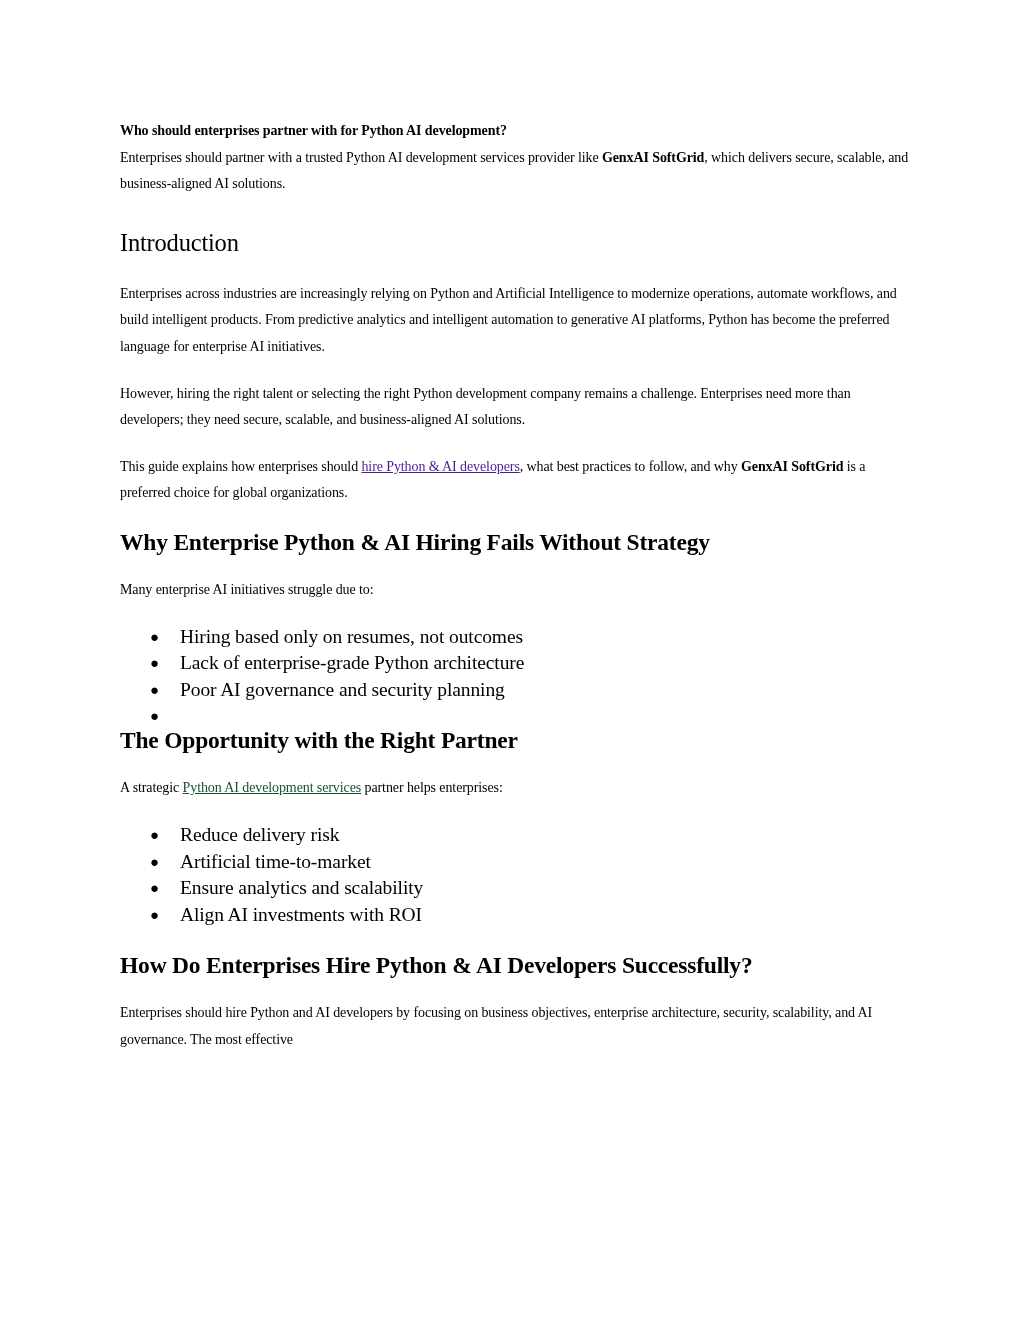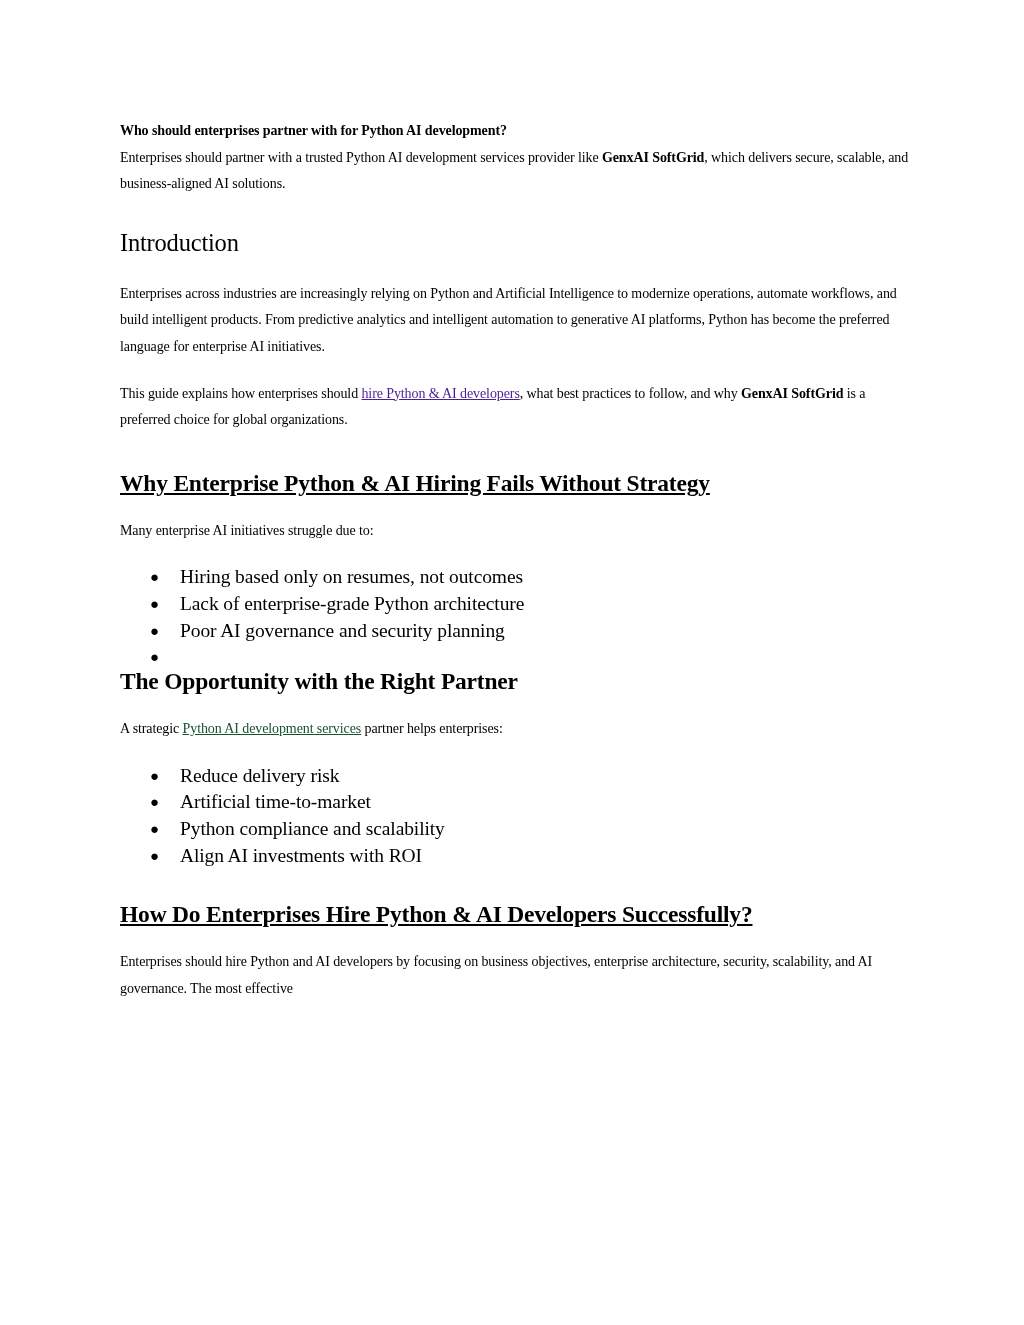--- a/index.html
+++ b/index.html
@@ -27,55 +27,56 @@
       position: relative; padding-left: 60px; font-size: 19.5px; line-height: 26.6px;
       letter-spacing: -0.1px;
     }
     ul li .bullet {
       position: absolute; left: 30px; top: 0; font-size: 15px; line-height: 26.6px;
     }
     .sec-intro { margin-top: 30px; }
     .p-intro1 { margin-top: 23px; }
     .p-intro2 { margin-top: 20px; }
     .p-intro3 { margin-top: 20px; }
-    .sec-why { margin-top: 34px; text-decoration: underline; }
+    .sec-why { margin-top: 20px; }
     .p-why { margin-top: 20px; }
     .list-why { margin-top: 20px; }
     .sec-opp { margin-top: 22px; }
     .p-opp { margin-top: 20px; }
     .list-opp { margin-top: 20px; }
-    .sec-how { margin-top: 30px; text-decoration: underline; }
+    .sec-how { margin-top: 22px; }
     .p-how { margin-top: 20px; }
   </style>
 </head>
 <body>
 
 <div class="page">
 
   <p class="qa-q">Who should enterprises partner with for Python AI development?</p>
   <p><span>Enterprises should partner with a trusted Python AI development services provider like </span><strong>GenxAI SoftGrid</strong><span>, which delivers secure, scalable, and business-aligned AI solutions.</span></p>
 
   <h2 class="sec-intro">Introduction</h2>
   <p class="p-intro1">Enterprises across industries are increasingly relying on Python and Artificial Intelligence to modernize operations, automate workflows, and build intelligent products. From predictive analytics and intelligent automation to generative AI platforms, Python has become the preferred language for enterprise AI initiatives.</p>
+  <p class="p-intro2">However, hiring the right talent or selecting the right Python development company remains a challenge. Enterprises need more than developers; they need secure, scalable, and business-aligned AI solutions.</p>
   <p class="p-intro3"><span>This guide explains how enterprises should </span><a href="#" style="color: #4c1d95;">hire Python &amp; AI developers</a><span>, what best practices to follow, and why </span><strong>GenxAI SoftGrid</strong><span> is a preferred choice for global organizations.</span></p>
 
   <h3 class="sec-why">Why Enterprise Python &amp; AI Hiring Fails Without Strategy</h3>
   <p class="p-why">Many enterprise AI initiatives struggle due to:</p>
   <ul class="list-why">
     <li><span class="bullet">●</span><span>Hiring based only on resumes, not outcomes</span></li>
     <li><span class="bullet">●</span><span>Lack of enterprise-grade Python architecture</span></li>
     <li><span class="bullet">●</span><span>Poor AI governance and security planning</span></li>
     <li><span class="bullet">●</span></li>
   </ul>
 
   <h3 class="sec-opp">The Opportunity with the Right Partner</h3>
   <p class="p-opp"><span>A strategic </span><a href="#" style="color: #14532d;">Python AI development services</a><span> partner helps enterprises:</span></p>
   <ul class="list-opp">
     <li><span class="bullet">●</span><span>Reduce delivery risk</span></li>
     <li><span class="bullet">●</span><span>Artificial time-to-market</span></li>
-    <li><span class="bullet">●</span><span>Python compliance and scalability</span></li>
+    <li><span class="bullet">●</span><span>Ensure analytics and scalability</span></li>
     <li><span class="bullet">●</span><span>Align AI investments with ROI</span></li>
   </ul>
 
   <h3 class="sec-how">How Do Enterprises Hire Python &amp; AI Developers Successfully?</h3>
   <p class="p-how">Enterprises should hire Python and AI developers by focusing on business objectives, enterprise architecture, security, scalability, and AI governance. The most effective</p>
 
 </div>
 
 </body></html>

